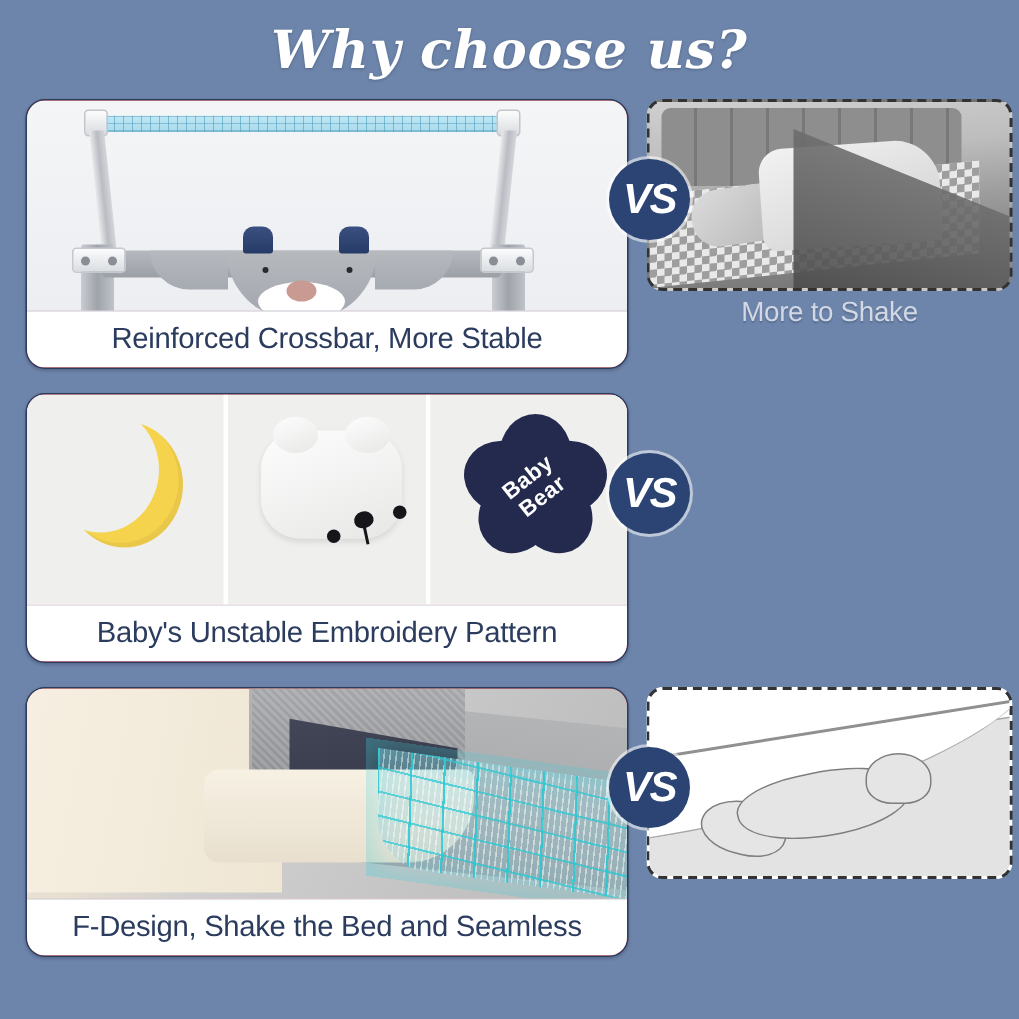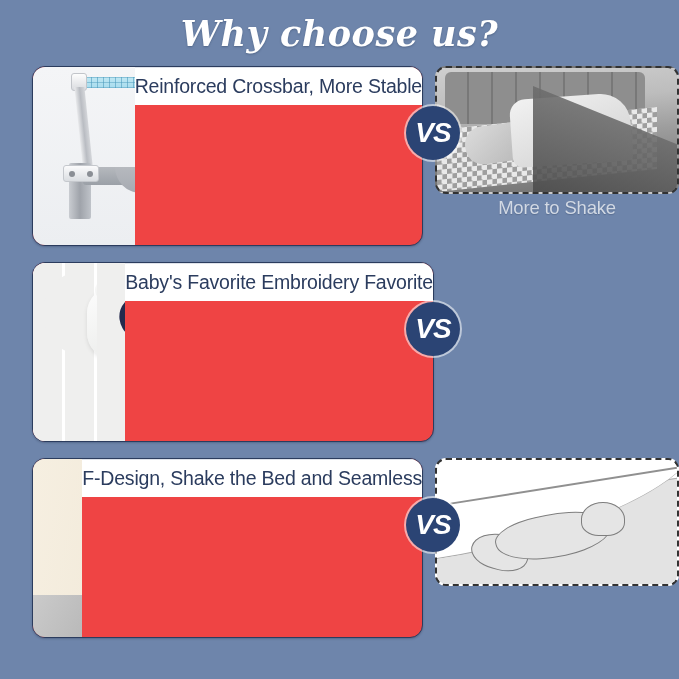--- a/index.html
+++ b/index.html
@@ -36,26 +36,27 @@
     width: 679px;
     height: 196px;
     display: flex;
   }
 
   
   .card {
     position: relative;
     width: 402px;
     height: 180px;
-    margin-left: 32px;
+    margin-left: 17px;
     background: #ef4444;
     border: 1.6px solid #2b3c5e;
     border-radius: 13px;
     overflow: hidden;
     display: flex;
+    flex-direction: column;
     box-shadow: 0 1px 2px rgba(20,30,55,0.25);
   }
   .card-art {
     flex: 1 1 auto;
     position: relative;
     overflow: hidden;
     background: #f2f3f5;
   }
   .card-caption {
     height: 38px;
@@ -392,21 +393,21 @@
             <i></i>
             <i></i>
             <i></i>
             <i></i>
             <div class="star-core"></div>
             <div class="star-label">Baby
 Bear</div>
           </div>
         </div>
       </div>
-      <div class="card-caption">Baby's Favorite Embroidery Favorite</div>
+      <div class="card-caption">Baby's Unstable Embroidery Pattern</div>
     </div>
 
     <div class="vs">VS</div>
 
   </div>
 
   <div class="row">
 
     <div class="card">
       <div class="card-art p3">

